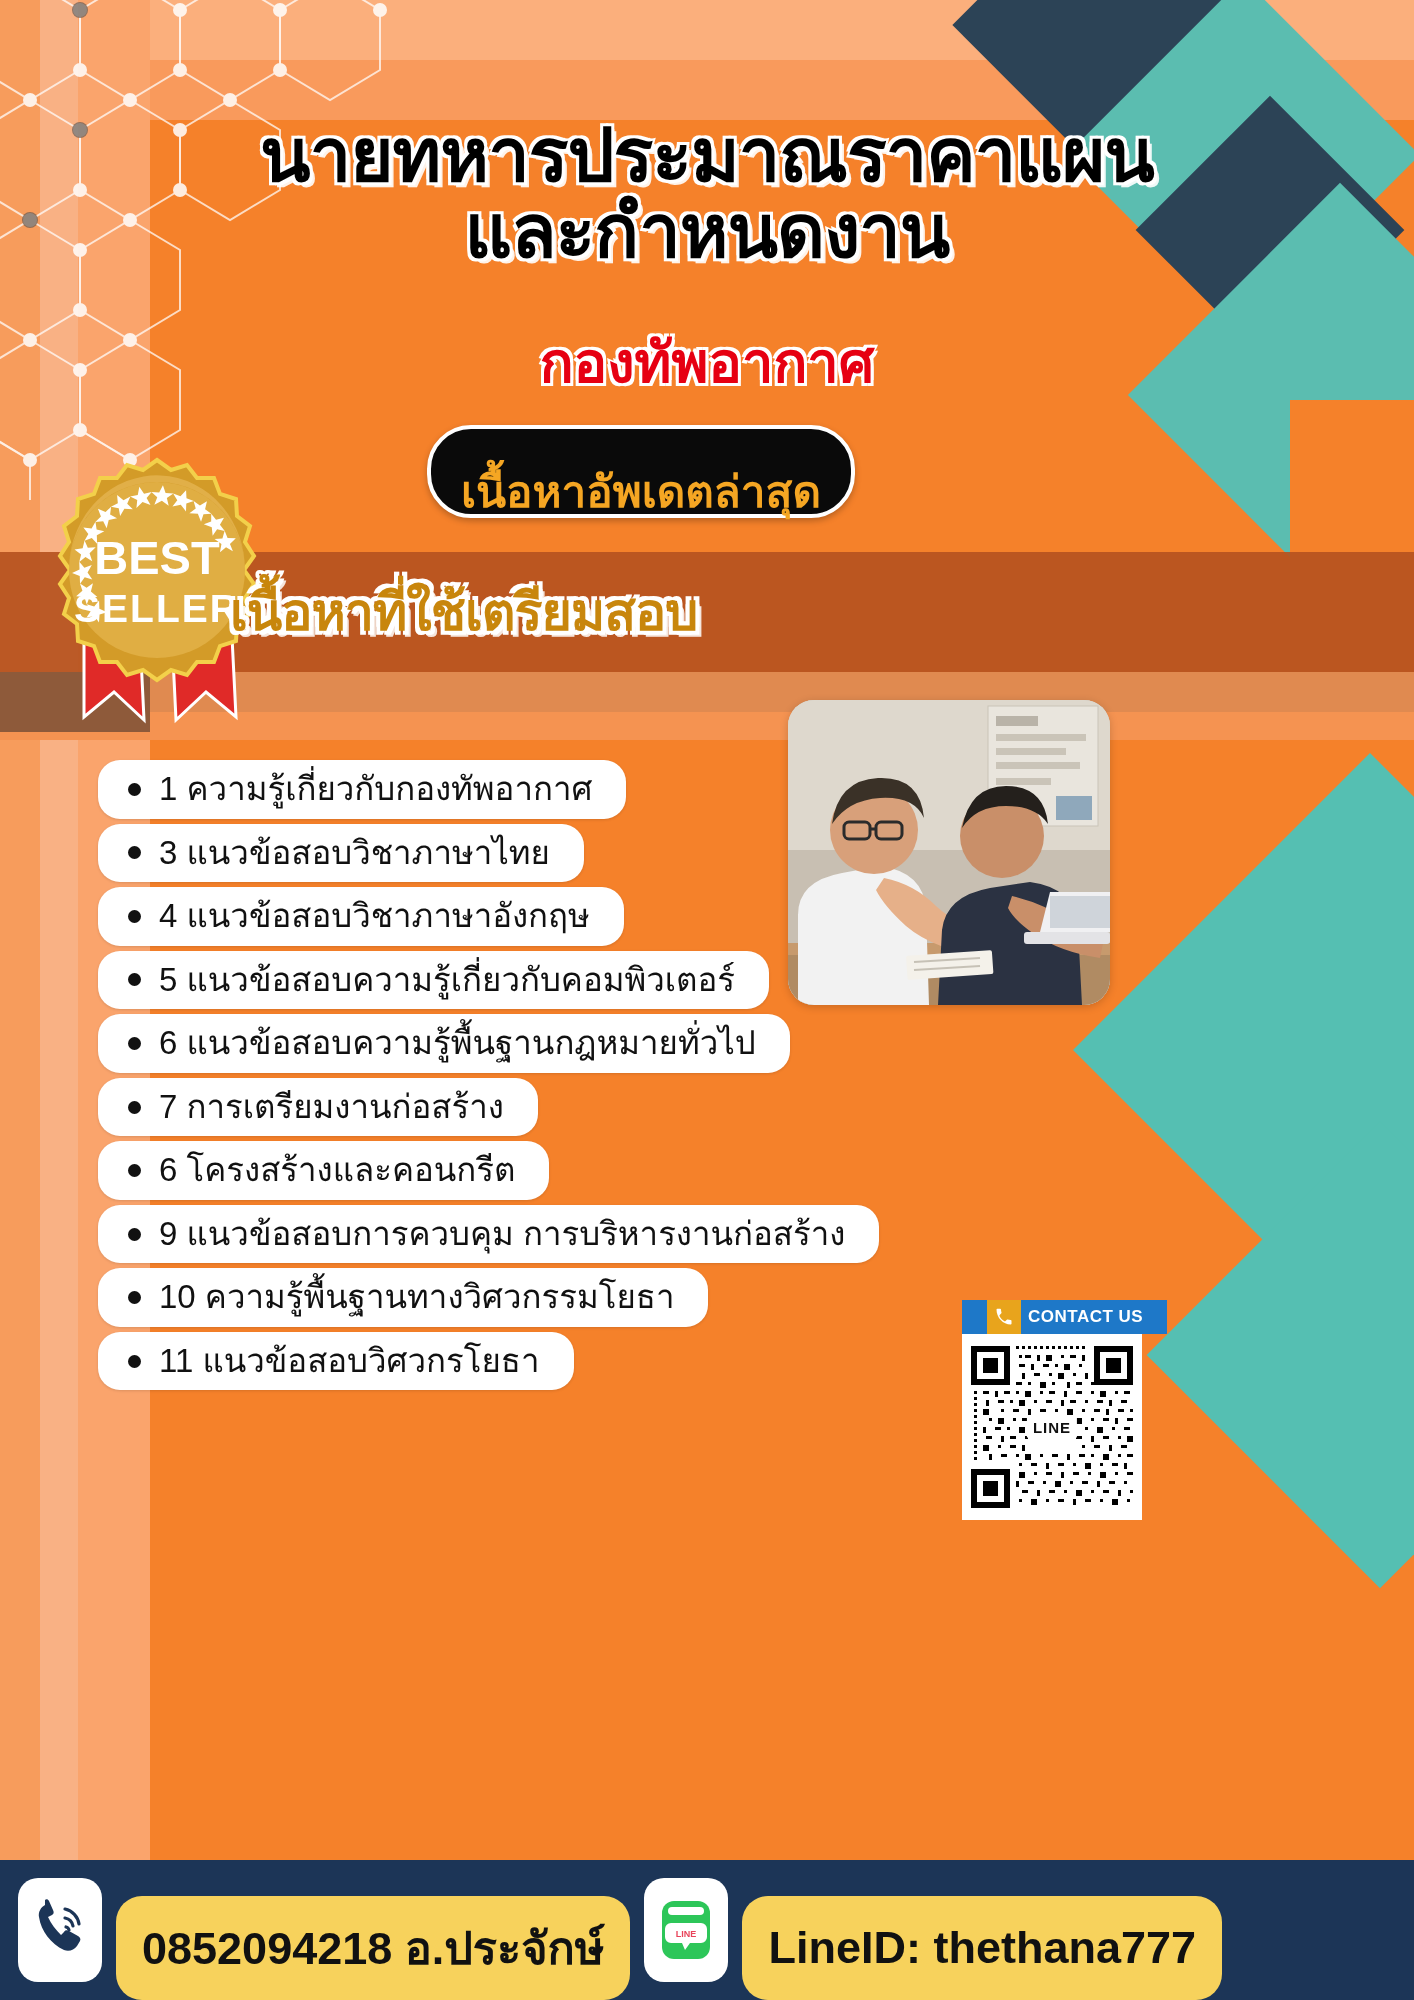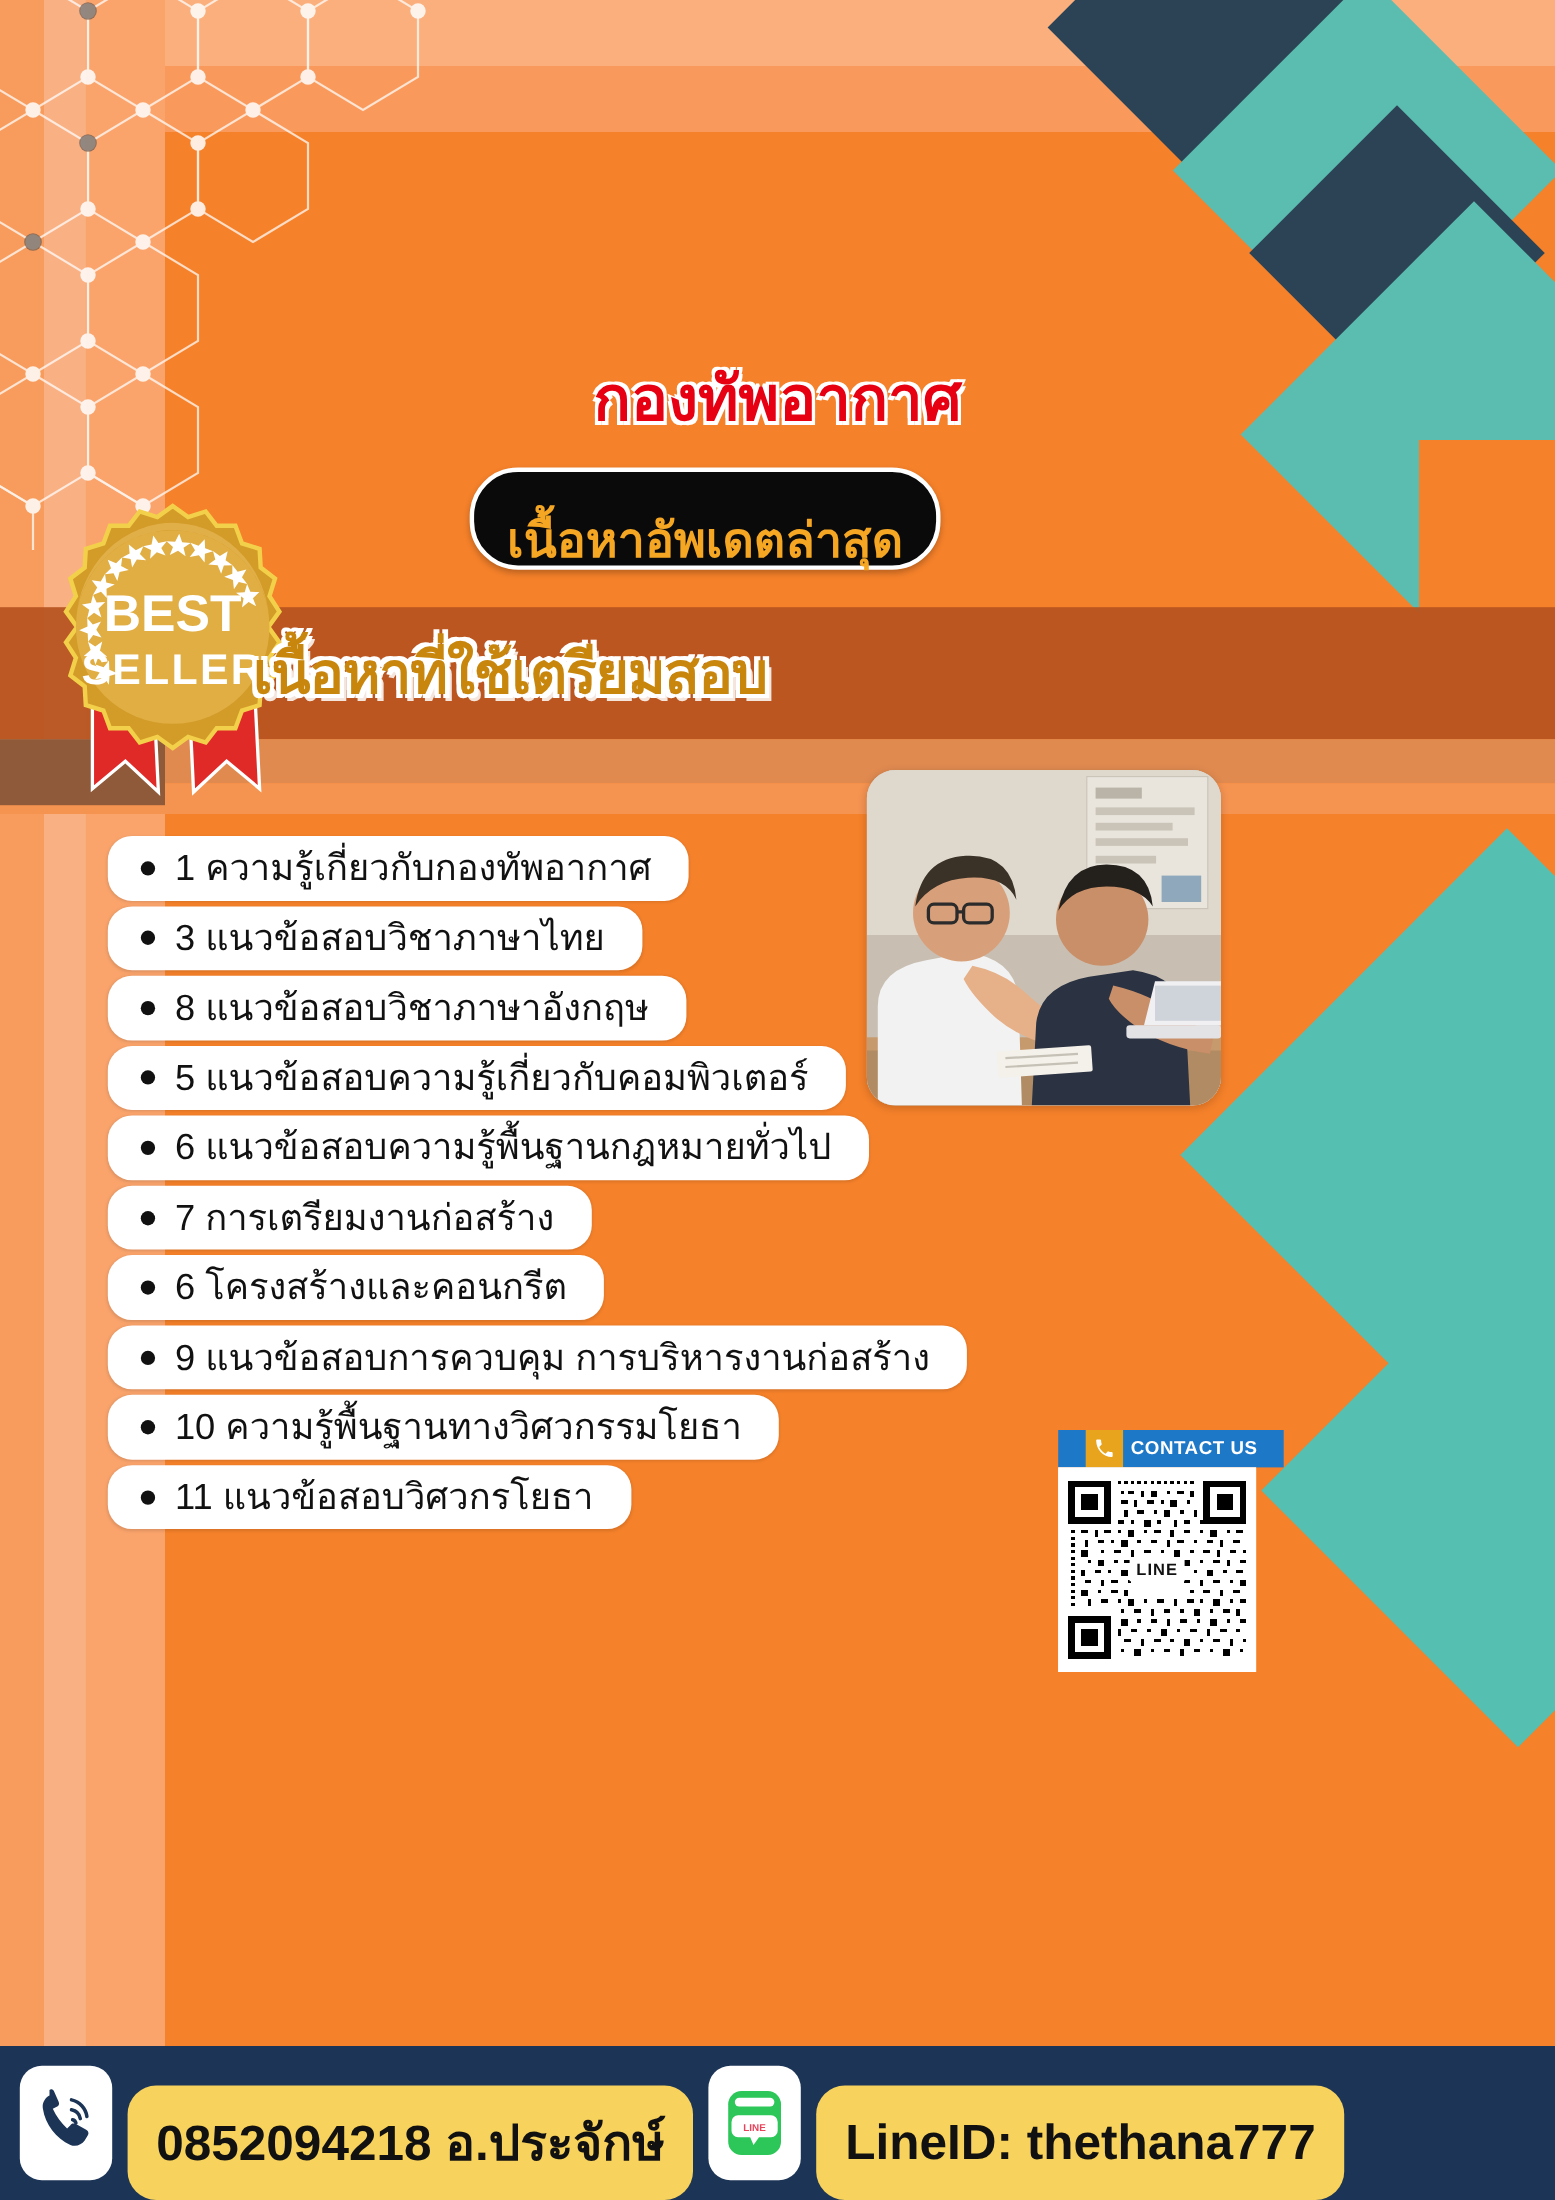--- a/index.html
+++ b/index.html
@@ -241,20 +241,24 @@
   <div class="sh teal-chev"></div>
   <div class="sh orange-cover-r"></div>
   <div class="sh teal-big"></div>
   <div class="sh teal-big2"></div>
 
   <div class="bg-brownband"></div>
   <div class="bg-brownband-lite"></div>
   <div class="bg-brownband-lite2"></div>
   <div class="bg-leftbrown"></div>
 
+  <div class="headline">
+    <span>นายทหารประมาณราคาแผน</span>
+    <span class="l2">และกำหนดงาน</span>
+  </div>
 
   <div class="subhead">กองทัพอากาศ</div>
 
   <div class="pill">
     <span>เนื้อหาอัพเดตล่าสุด</span>
   </div>
 
   <div class="badge">
     <svg width="270" height="290" viewBox="0 0 270 290">
 
@@ -366,21 +370,21 @@
     <div class="lirow"><div class="li">
       <span class="dot"></span>
       <span class="tx">1 ความรู้เกี่ยวกับกองทัพอากาศ</span>
         </div></div>
     <div class="lirow"><div class="li">
       <span class="dot"></span>
       <span class="tx">3 แนวข้อสอบวิชาภาษาไทย</span>
         </div></div>
     <div class="lirow"><div class="li">
       <span class="dot"></span>
-      <span class="tx">8 แนวข้อสอบวิชาภาษาอังกฤษ</span>
+      <span class="tx">4 แนวข้อสอบวิชาภาษาอังกฤษ</span>
         </div></div>
     <div class="lirow"><div class="li">
       <span class="dot"></span>
       <span class="tx">5 แนวข้อสอบความรู้เกี่ยวกับคอมพิวเตอร์</span>
         </div></div>
     <div class="lirow"><div class="li">
       <span class="dot"></span>
       <span class="tx">6 แนวข้อสอบความรู้พื้นฐานกฎหมายทั่วไป</span>
         </div></div>
     <div class="lirow"><div class="li">

